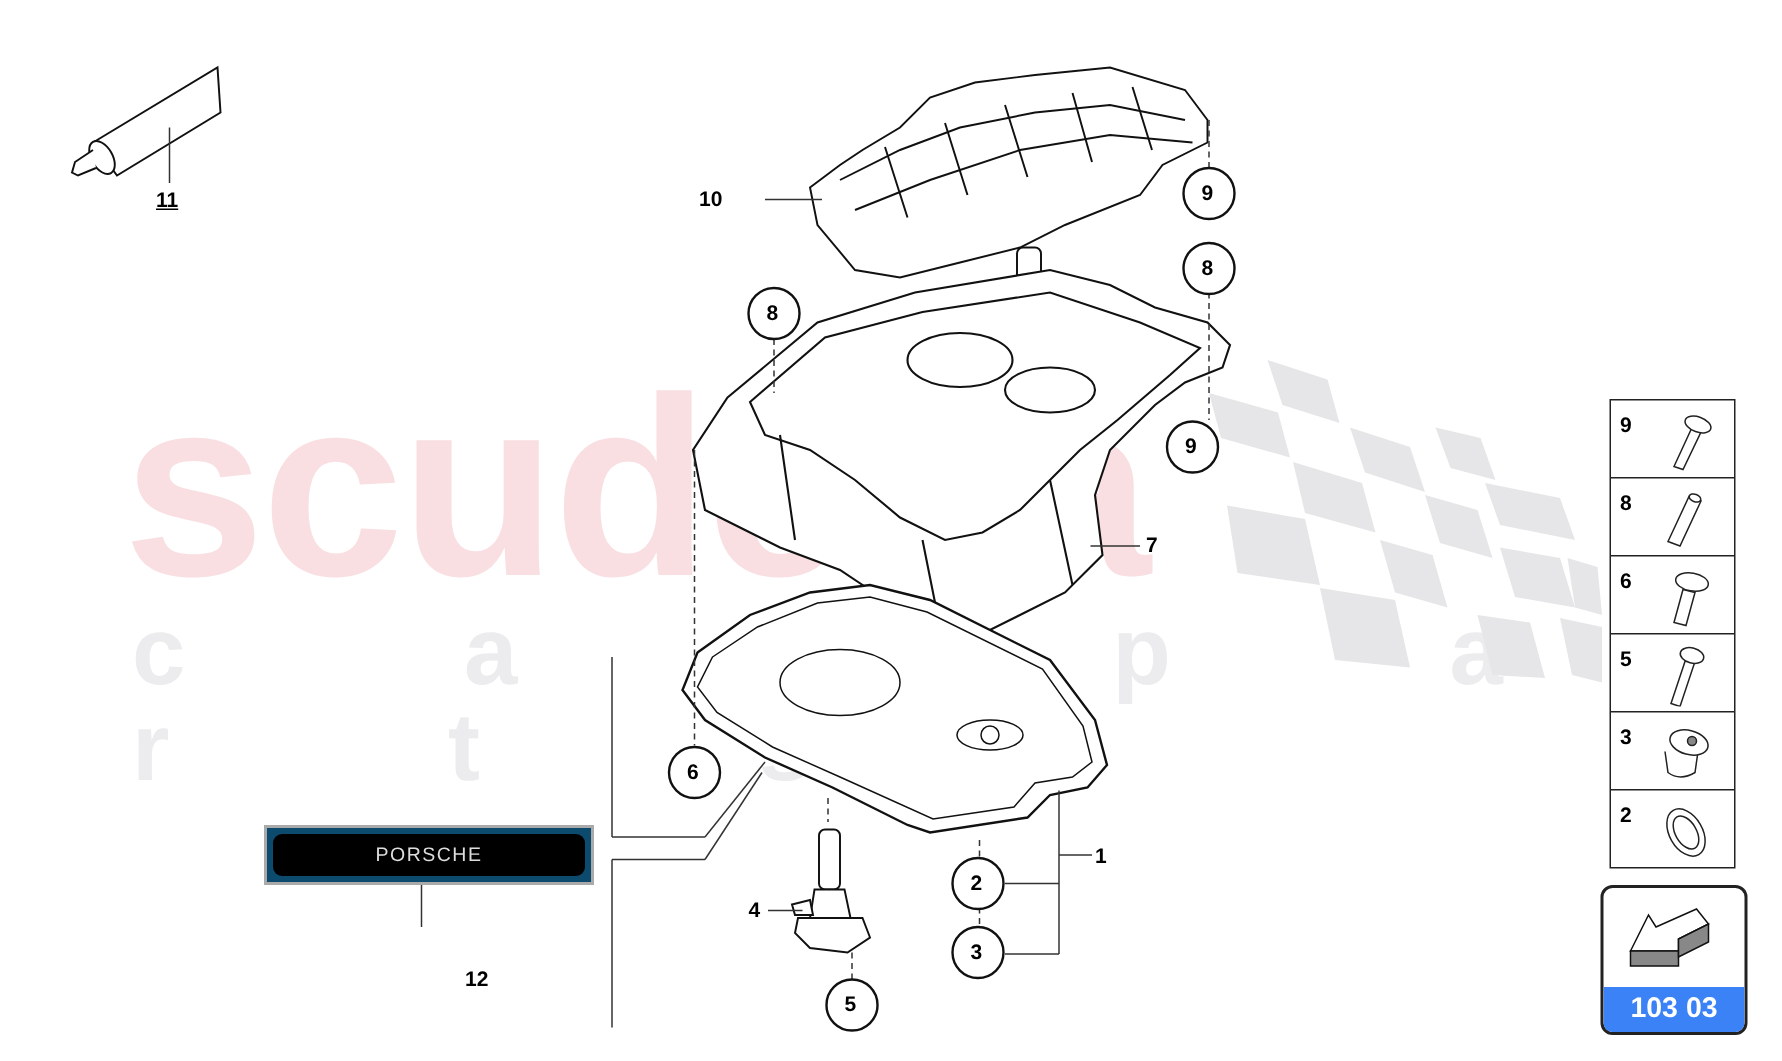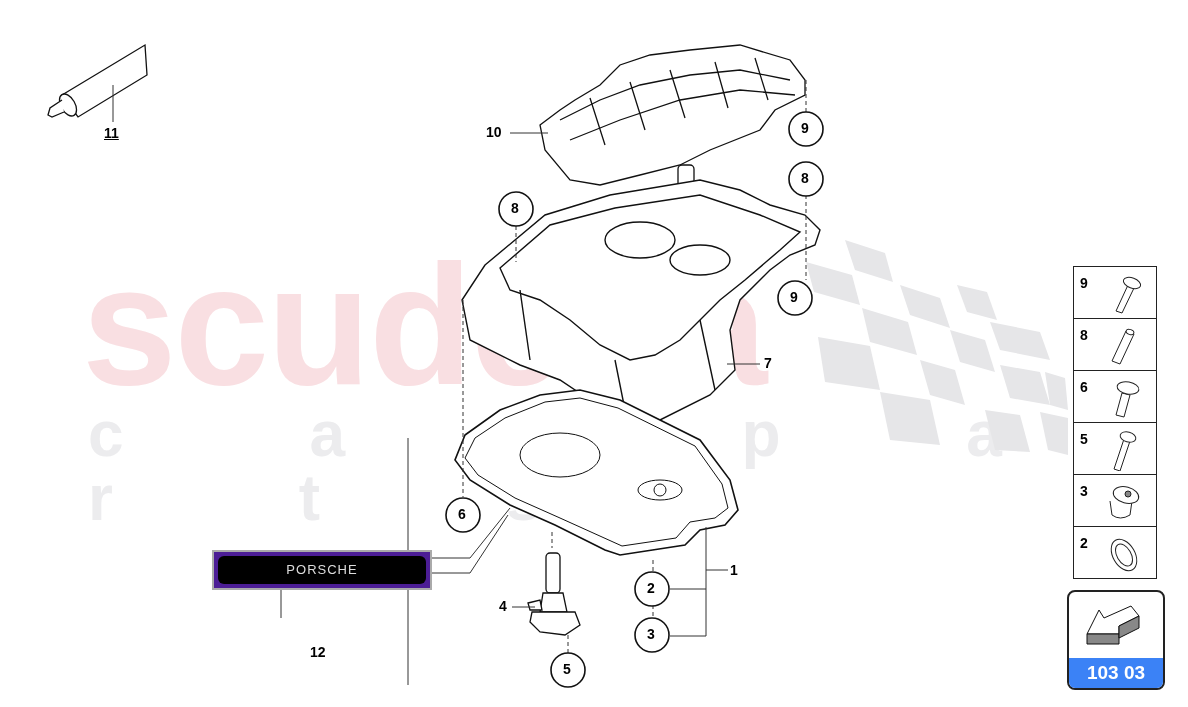--- a/index.html
+++ b/index.html
@@ -8,21 +8,21 @@
   .wm-small{position:absolute;left:88px;top:402px;font-size:64px;font-weight:bold;color:#ececee;line-height:1;z-index:0;word-spacing:52px;letter-spacing:58px;}
   svg.diagram{position:absolute;left:0;top:0;z-index:1;}
   .callout-num{font-family:"Liberation Sans",sans-serif;font-weight:bold;font-size:14px;}
   .legend{position:absolute;left:1073px;top:266px;width:82px;border:1px solid #222;background:#fff;z-index:2;}
   .legend-row{height:51px;border-bottom:1px solid #222;position:relative;}
   .legend-row:last-child{border-bottom:none;}
   .legend-num{position:absolute;left:6px;top:8px;font-weight:bold;font-size:14px;}
   .legend-icon{position:absolute;left:30px;top:4px;}
   .pagebox{position:absolute;left:1067px;top:590px;width:94px;height:96px;border:2px solid #222;border-radius:8px;overflow:hidden;background:#fff;z-index:2;}
   .pagebox .num{position:absolute;left:0;bottom:0;width:100%;height:30px;background:#3b82f6;color:#fff;font-weight:bold;font-size:19px;text-align:center;line-height:30px;}
-  .badge{position:absolute;left:176px;top:550px;width:216px;height:36px;border:2px solid #aaa;background:#4c1d95;z-index:2;margin-left:36px;}
+  .badge{position:absolute;left:176px;top:550px;width:216px;height:36px;border:2px solid #aaa;background:#0c4a6e;z-index:2;}
   .badge-inner{position:absolute;left:4px;top:4px;right:4px;bottom:4px;background:#000;border-radius:6px;color:#ddd;font-size:13px;text-align:center;line-height:28px;letter-spacing:1px;}
 </style>
 </head>
 <body>
 
 <div class="wm-big">scuderia</div>
 <div class="wm-small">c a r p a r t s</div>
 
 <svg class="diagram" width="1188" height="707" viewBox="0 0 1188 707">
 
@@ -123,21 +123,21 @@
   <span class="callout-num" style="position:absolute;left:801px;top:170px;">8</span>
   <span class="callout-num" style="position:absolute;left:511px;top:200px;">8</span>
   <span class="callout-num" style="position:absolute;left:790px;top:289px;">9</span>
   <span class="callout-num" style="position:absolute;left:458px;top:506px;">6</span>
   <span class="callout-num" style="position:absolute;left:647px;top:580px;">2</span>
   <span class="callout-num" style="position:absolute;left:647px;top:626px;">3</span>
   <span class="callout-num" style="position:absolute;left:563px;top:661px;">5</span>
   <span class="callout-num" style="position:absolute;left:730px;top:562px;">1</span>
   <span class="callout-num" style="position:absolute;left:499px;top:598px;">4</span>
   <span class="callout-num" style="position:absolute;left:764px;top:355px;">7</span>
-  <span class="callout-num" style="position:absolute;left:486px;top:124px;">10</span>
+  <span class="callout-num" style="position:absolute;left:466px;top:124px;">10</span>
   <span class="callout-num" style="position:absolute;left:104px;top:125px;text-decoration:underline;">11</span>
   <span class="callout-num" style="position:absolute;left:272px;top:644px;margin-left:38px;">12</span>
 </div>
 
 <div class="badge">
   <div class="badge-inner">PORSCHE</div>
 </div>
 
 <div class="legend">
   <div class="legend-row">

